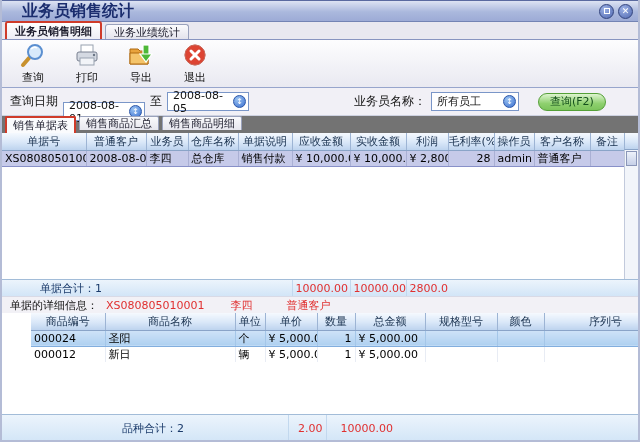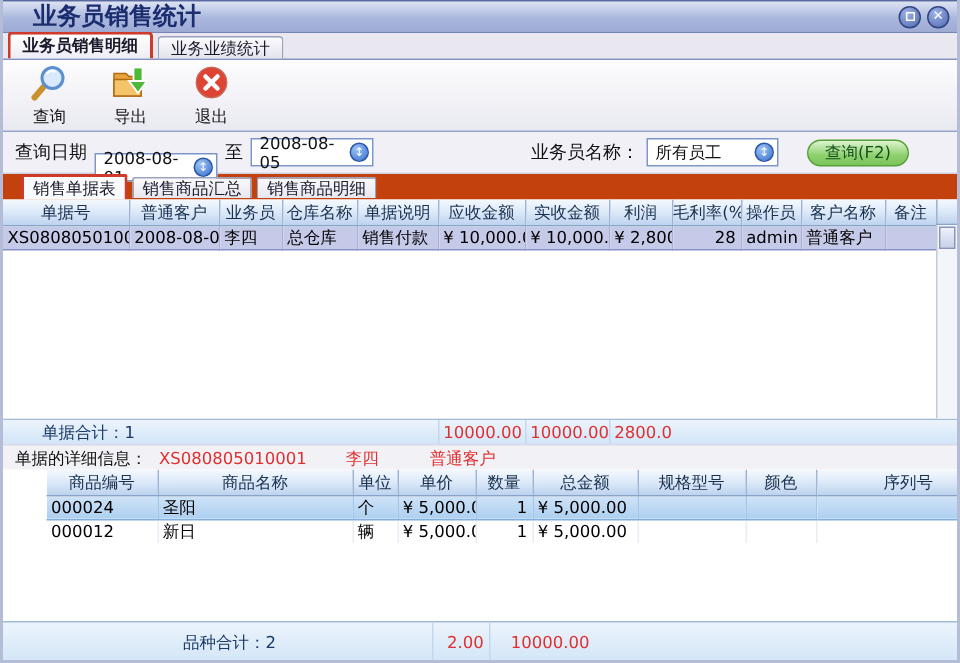--- a/index.html
+++ b/index.html
@@ -16,21 +16,21 @@
   .winbtns { margin-left:auto; display:flex; gap:4px; }
   .winbtn { width:15px; height:15px; border-radius:50%; border:1px solid #33447e;
     background:radial-gradient(circle at 35% 30%, #9db2e6, #5068b0);
     display:flex; align-items:center; justify-content:center; cursor:default; }
   .glyph-restore { width:6px; height:6px; border:1.5px solid #fff; display:block; }
   .glyph-close { color:#fff; font-size:9px; font-weight:bold; line-height:1; }
 
   
   .tabbar { height:18px; background:#e9e8f0; display:flex; align-items:flex-end;
     padding-left:3px; gap:3px; border-bottom:1px solid #8894c0; }
-  .tab { height:15px; padding:0 8px; display:flex; 
+  .tab { height:15px; padding:0 8px; display:flex; align-items:center;
     background:linear-gradient(#fbfbfd,#e3e3ec); border:1px solid #9aa2bc; border-bottom:none;
     border-radius:3px 3px 0 0; color:#1a1a2a; white-space:nowrap;font-family:Liberation Mono, monospace; }
   .tab.active { height:18px; border:2px solid #cf3b2a; border-bottom:none;
     background:linear-gradient(#ffffff,#ededf5); font-weight:bold; }
 
   
   .toolbar { height:48px; background:linear-gradient(#fdfdfe,#e9e9f1);
     border-bottom:1px solid #97a5cc; display:flex; align-items:center; padding-left:4px; }
   .tool-btn { display:flex; flex-direction:column; align-items:center; justify-content:center;
     min-width:54px; height:46px; gap:0; color:#111; padding:0 6px; }
@@ -43,22 +43,22 @@
     align-items:center; padding:0 2px 0 5px; font-size:11px; margin:0 5px; }
   .spin-icon { width:13px; height:13px; border-radius:50%; margin-left:5px; flex:0 0 auto;
     background:radial-gradient(circle at 35% 30%, #9cc4f2, #3a6fd0); border:1px solid #2c56a8;
     color:#fff; font-size:8px; line-height:11px; text-align:center; }
   .query-btn { height:18px; padding:0 11px; margin-left:14px; border-radius:9px;
     background:linear-gradient(#ddf4cf,#8ed06e 60%,#7cc45c); border:1px solid #55a038;
     color:#14501c; display:flex; align-items:center; font-size:11px; }
   .f-gap { width:100px; }
 
   
-  .subtabbar { height:17px; background:#c2410c; display:flex; align-items:center;
-    padding-left:12px; gap:3px; }
+  .subtabbar { height:17px; background:#737373; display:flex; align-items:flex-start;
+    padding-left:3px; gap:3px; }
   .subtab { height:14px; padding:0 6px; display:flex; align-items:center;
     background:linear-gradient(#fafafc,#e6e6ee); border:1px solid #9aa2bc; border-bottom:none;
     border-radius:2px 2px 0 0; color:#1a1a2a; white-space:nowrap; }
   .subtab.active { height:17px; border:2px solid #cf3b2a; border-bottom:none; background:#fafbfd; }
 
   
   .grid { position:relative; background:#fff; overflow:hidden; }
   #grid1 { height:146px; }
   #grid2 { height:101px;padding-left:29px; }
   table { border-collapse:collapse; table-layout:fixed; }
@@ -84,21 +84,21 @@
     background:linear-gradient(#eef2fa,#c6d0e8); border:1px solid #8a96b8; }
 
   
   .totalsbar { background:linear-gradient(#ecf4fc,#d2e5f7); border-top:1px solid #a2bcd8; }
   .totalsbar table { width:622px; }
   .totalsbar.t2 table { width:636px; }
   .totalsbar td { border-right:none; color:#1a3a6a; }
   .totalsbar td.num { color:#e03030; border-left:1px solid #c2d8ee; }
   #totals1 td { height:16px; }
   #totals2 td { height:27px; }
-  .tot-label1 { padding-left:26px; }
+  .tot-label1 { padding-left:38px; }
   .tot-label2 { text-align:right; padding-right:22px; }
 
   
   .detailbar { height:17px; background:#f2f1f6; border-top:1px solid #d8dae6;
     display:flex; align-items:center; padding-left:8px; font-size:11px; }
   .detailbar .lbl { color:#111; }
   .detailbar .red { color:#e03030; }
   .d1 { margin-left:8px; } .d2 { margin-left:26px; } .d3 { margin-left:34px; }
 
   .bottomstrip { height:8px; background:linear-gradient(#eef0f6,#dadde8); border-top:1px solid #c6cad8; }
@@ -132,20 +132,31 @@
   <div class="toolbar">
     <div class="tool-btn">
       <span>
           <svg width="30" height="28" viewBox="0 0 30 28">
         <line x1="11" y1="16" x2="5" y2="23" stroke="#c8912e" stroke-width="4" stroke-linecap="round"></line>
         <circle cx="17" cy="10" r="7" fill="#d8eafb" stroke="#5b8fd0" stroke-width="2"></circle>
         <path d="M13 7 q3 -3 6 -1" stroke="#fff" stroke-width="1.5" fill="none"></path>
       </svg>
         </span>
       <span>查询</span>
+    </div>
+    <div class="tool-btn">
+      <span>
+          <svg width="30" height="28" viewBox="0 0 30 28">
+        <rect x="9" y="3" width="12" height="8" fill="#fff" stroke="#98a2b0"></rect>
+        <rect x="5" y="10" width="20" height="9" rx="2" fill="#d4d9e2" stroke="#788090"></rect>
+        <rect x="8" y="16" width="14" height="7" fill="#f2f4f8" stroke="#98a2b0"></rect>
+        <circle cx="22" cy="13" r="1.2" fill="#6a7484"></circle>
+      </svg>
+        </span>
+      <span>打印</span>
     </div>
     <div class="tool-btn">
       <span>
           <svg width="30" height="28" viewBox="0 0 30 28">
         <path d="M4 7 h8 l2 2 h8 v13 h-18 z" fill="#e8a33c" stroke="#b06a10"></path>
         <path d="M4 11 h18 v11 h-18 z" fill="#f4c46a" stroke="#b06a10"></path>
         <rect x="17" y="3" width="6" height="10" fill="#4eb838" stroke="#fff" stroke-width="1.2"></rect>
         <path d="M14 12 h12 l-6 8 z" fill="#4eb838" stroke="#fff" stroke-width="1.2"></path>
       </svg>
         </span>

